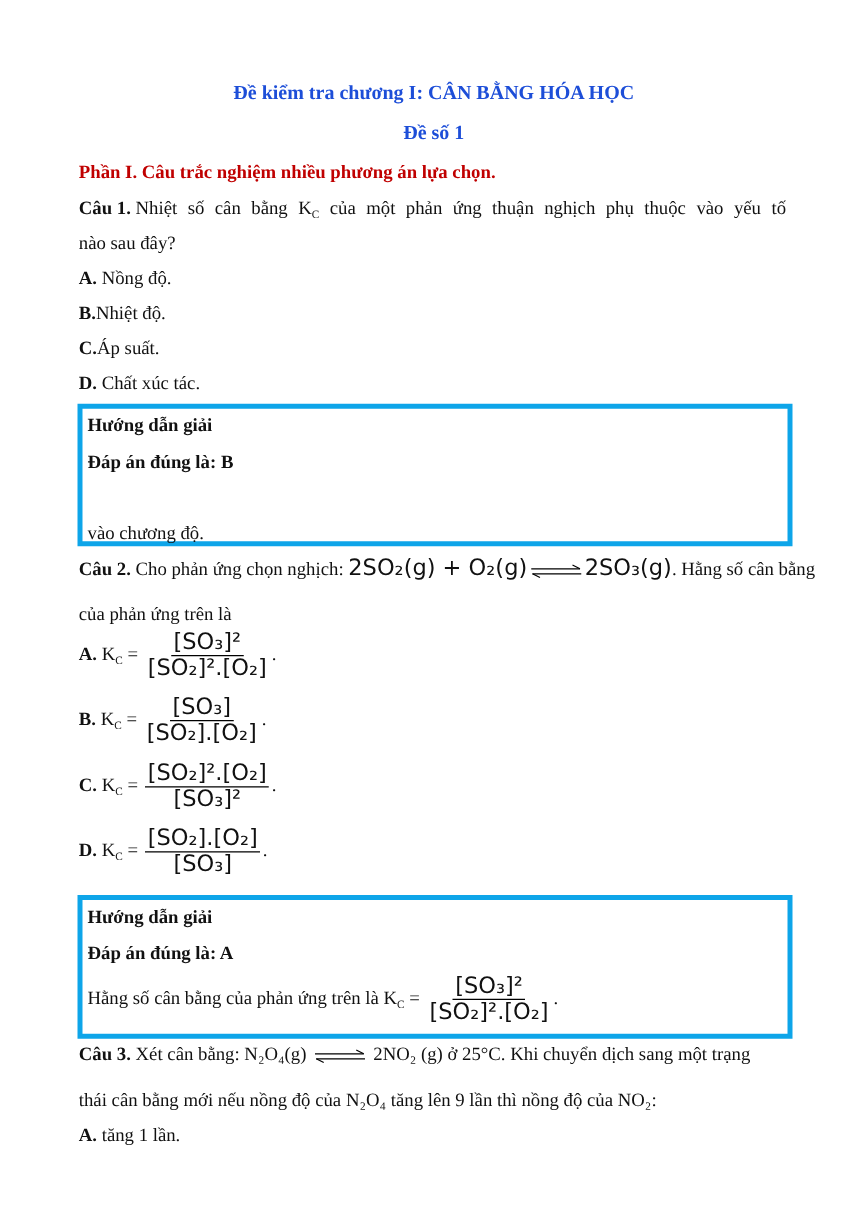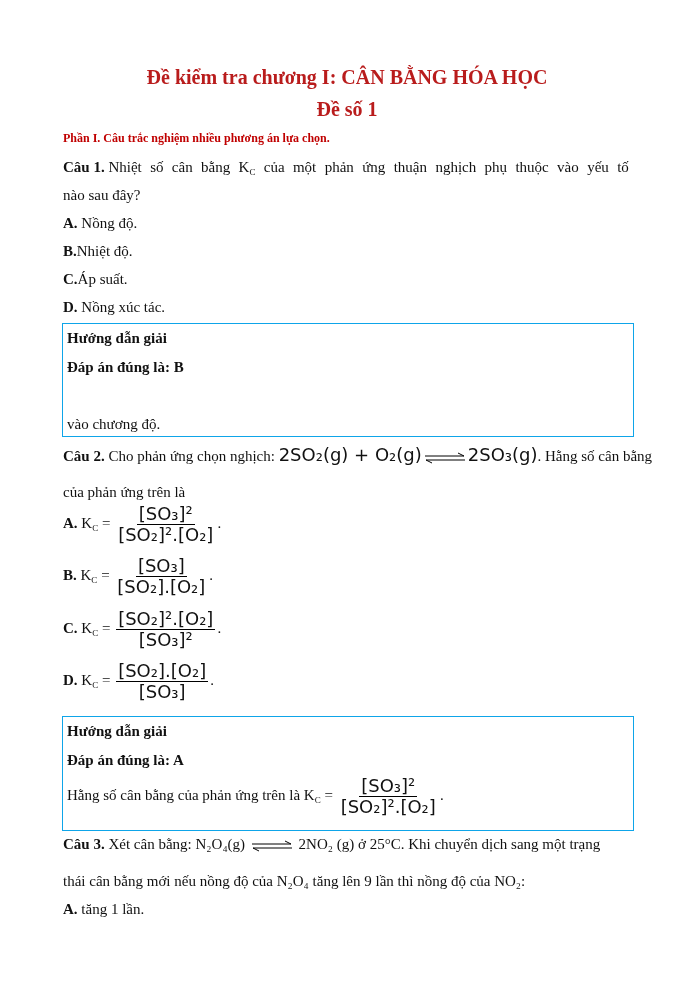--- a/index.html
+++ b/index.html
@@ -1,26 +1,26 @@
 <!DOCTYPE html>
 <html><head>
 <meta charset="utf-8">
 <style>
   html, body { margin: 0; padding: 0; background: #ffffff; }
   body {
     width: 694px; height: 982px; position: relative; overflow: hidden;
     font-family: "Liberation Serif", serif; color: #111; font-size: 15px;
   }
-  .title { position: absolute; left: 0; width: 694px; text-align: center; font-weight: bold; color: #b91c1c; font-size: 20px; }
+  .title { position: absolute; left: 0; width: 694px; text-align: center; font-weight: bold; color: #1d4ed8; font-size: 16px; }
   .line { position: absolute; left: 63px; white-space: nowrap; line-height: 18px; }
   .b { font-weight: bold; }
-  .red { color: #c00000; font-weight: bold; font-size: 12px; }
+  .red { color: #c00000; font-weight: bold; font-size: 15px; }
   .justify { width: 566px; display: flex; justify-content: space-between; }
   sub { font-size: 10px; vertical-align: -3px; }
-  .box { position: absolute; left: 62px; width: 572px; border: 1px solid #0ea5e9; box-sizing: border-box; }
+  .box { position: absolute; left: 62px; width: 572px; border: 4px solid #0ea5e9; box-sizing: border-box; }
   .box .line { left: 4px; }
   .math { font-family: "DejaVu Sans", sans-serif; font-size: 18px; }
   .frac { display: inline-flex; flex-direction: column; align-items: center; vertical-align: middle; margin: 0 2px; }
   .frac .num { border-bottom: 1px solid #000; padding: 0 2px 1px 2px; line-height: 18px; }
   .frac .den { padding: 1px 2px 0 2px; line-height: 18px; }
   .eq-arrow { display: inline-block; width: 42px; height: 12px; position: relative; vertical-align: middle; margin: 0 2px; }
   .eq-arrow svg { position: absolute; left: 0; top: 0; }
   .kc { font-family: "Liberation Serif", serif; font-size: 15px; }
   .kc sub { font-size: 9px; }
 </style>
@@ -55,21 +55,21 @@
 <div class="line" style="top:214px;">
   <span class="b">A.</span> <span>Nồng độ.</span>
 </div>
 <div class="line" style="top:242px;">
   <span class="b">B.</span><span>Nhiệt độ.</span>
 </div>
 <div class="line" style="top:270px;">
   <span class="b">C.</span><span>Áp suất.</span>
 </div>
 <div class="line" style="top:298px;">
-  <span class="b">D.</span> <span>Nồng xúc tác.</span>
+  <span class="b">D.</span> <span>Chất xúc tác.</span>
 </div>
 
 <div class="box" style="top:323px; height:114px;">
   <div class="line b" style="top:5px;">Hướng dẫn giải</div>
   <div class="line b" style="top:34px;">Đáp án đúng là: B</div>
   <div class="line" style="top:91px;">vào chương độ.</div>
 </div>
 
 <div class="line" style="top:446px;">
   <span class="b">Câu 2.</span>

